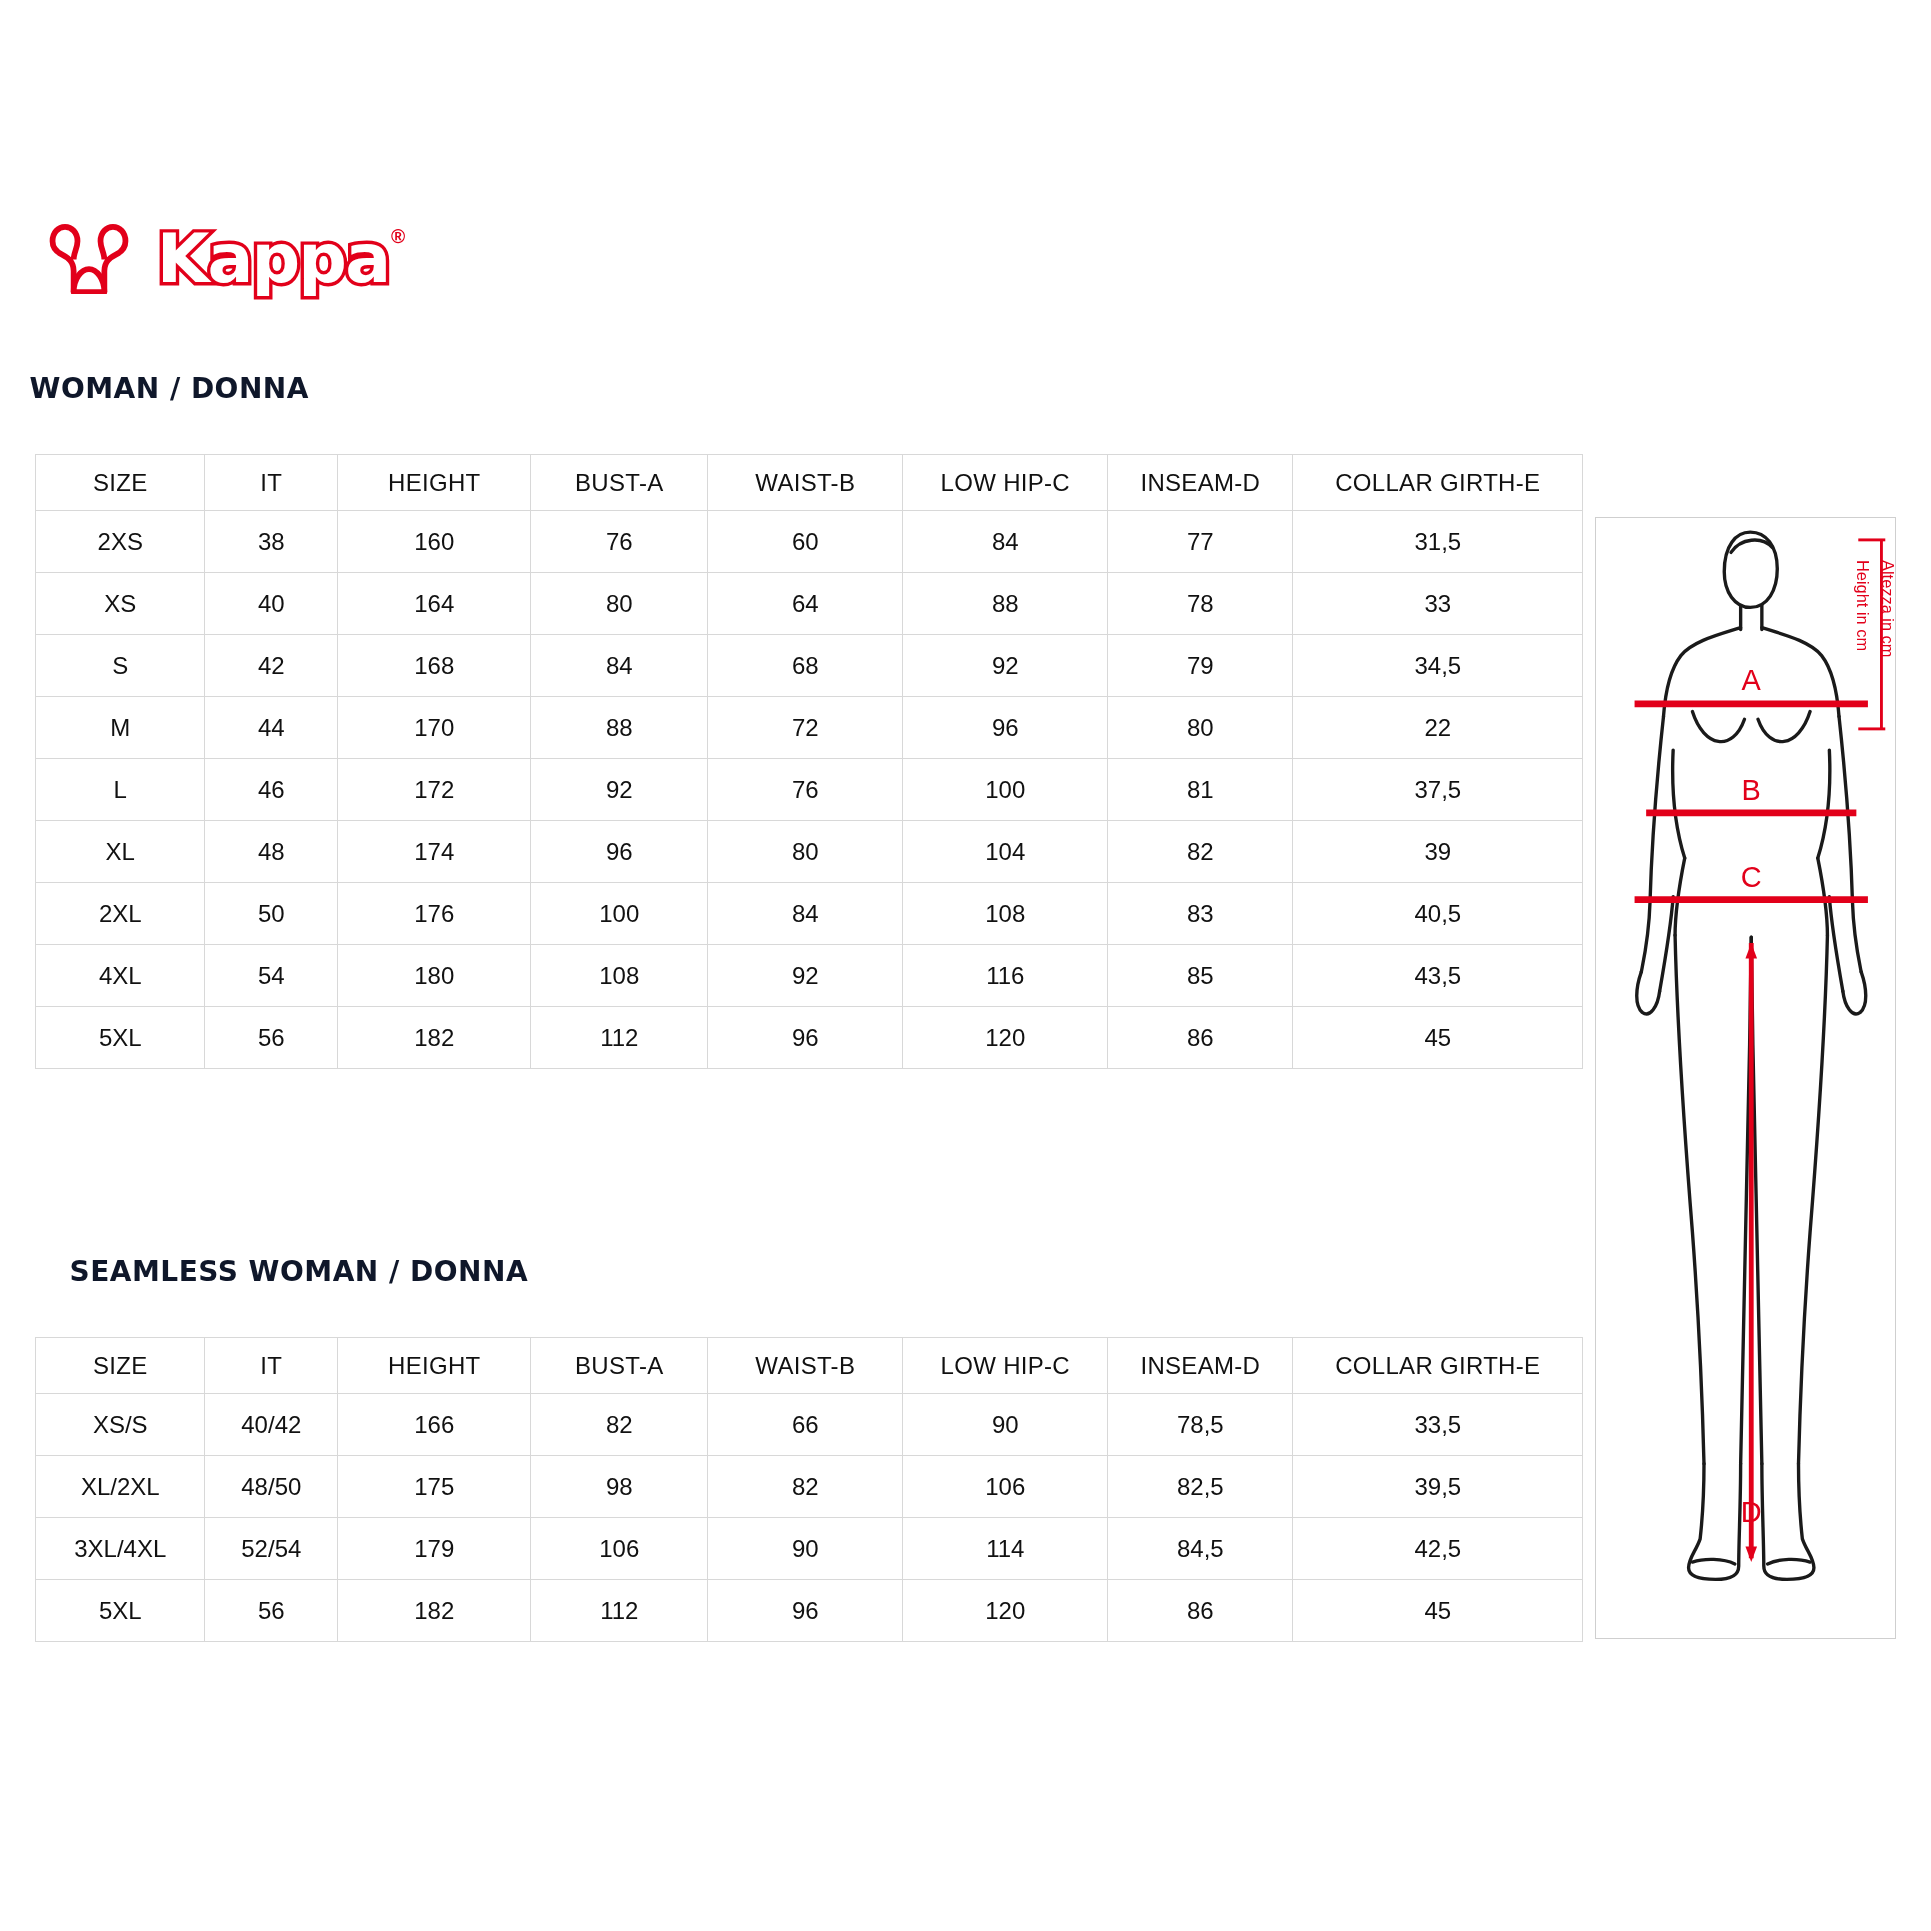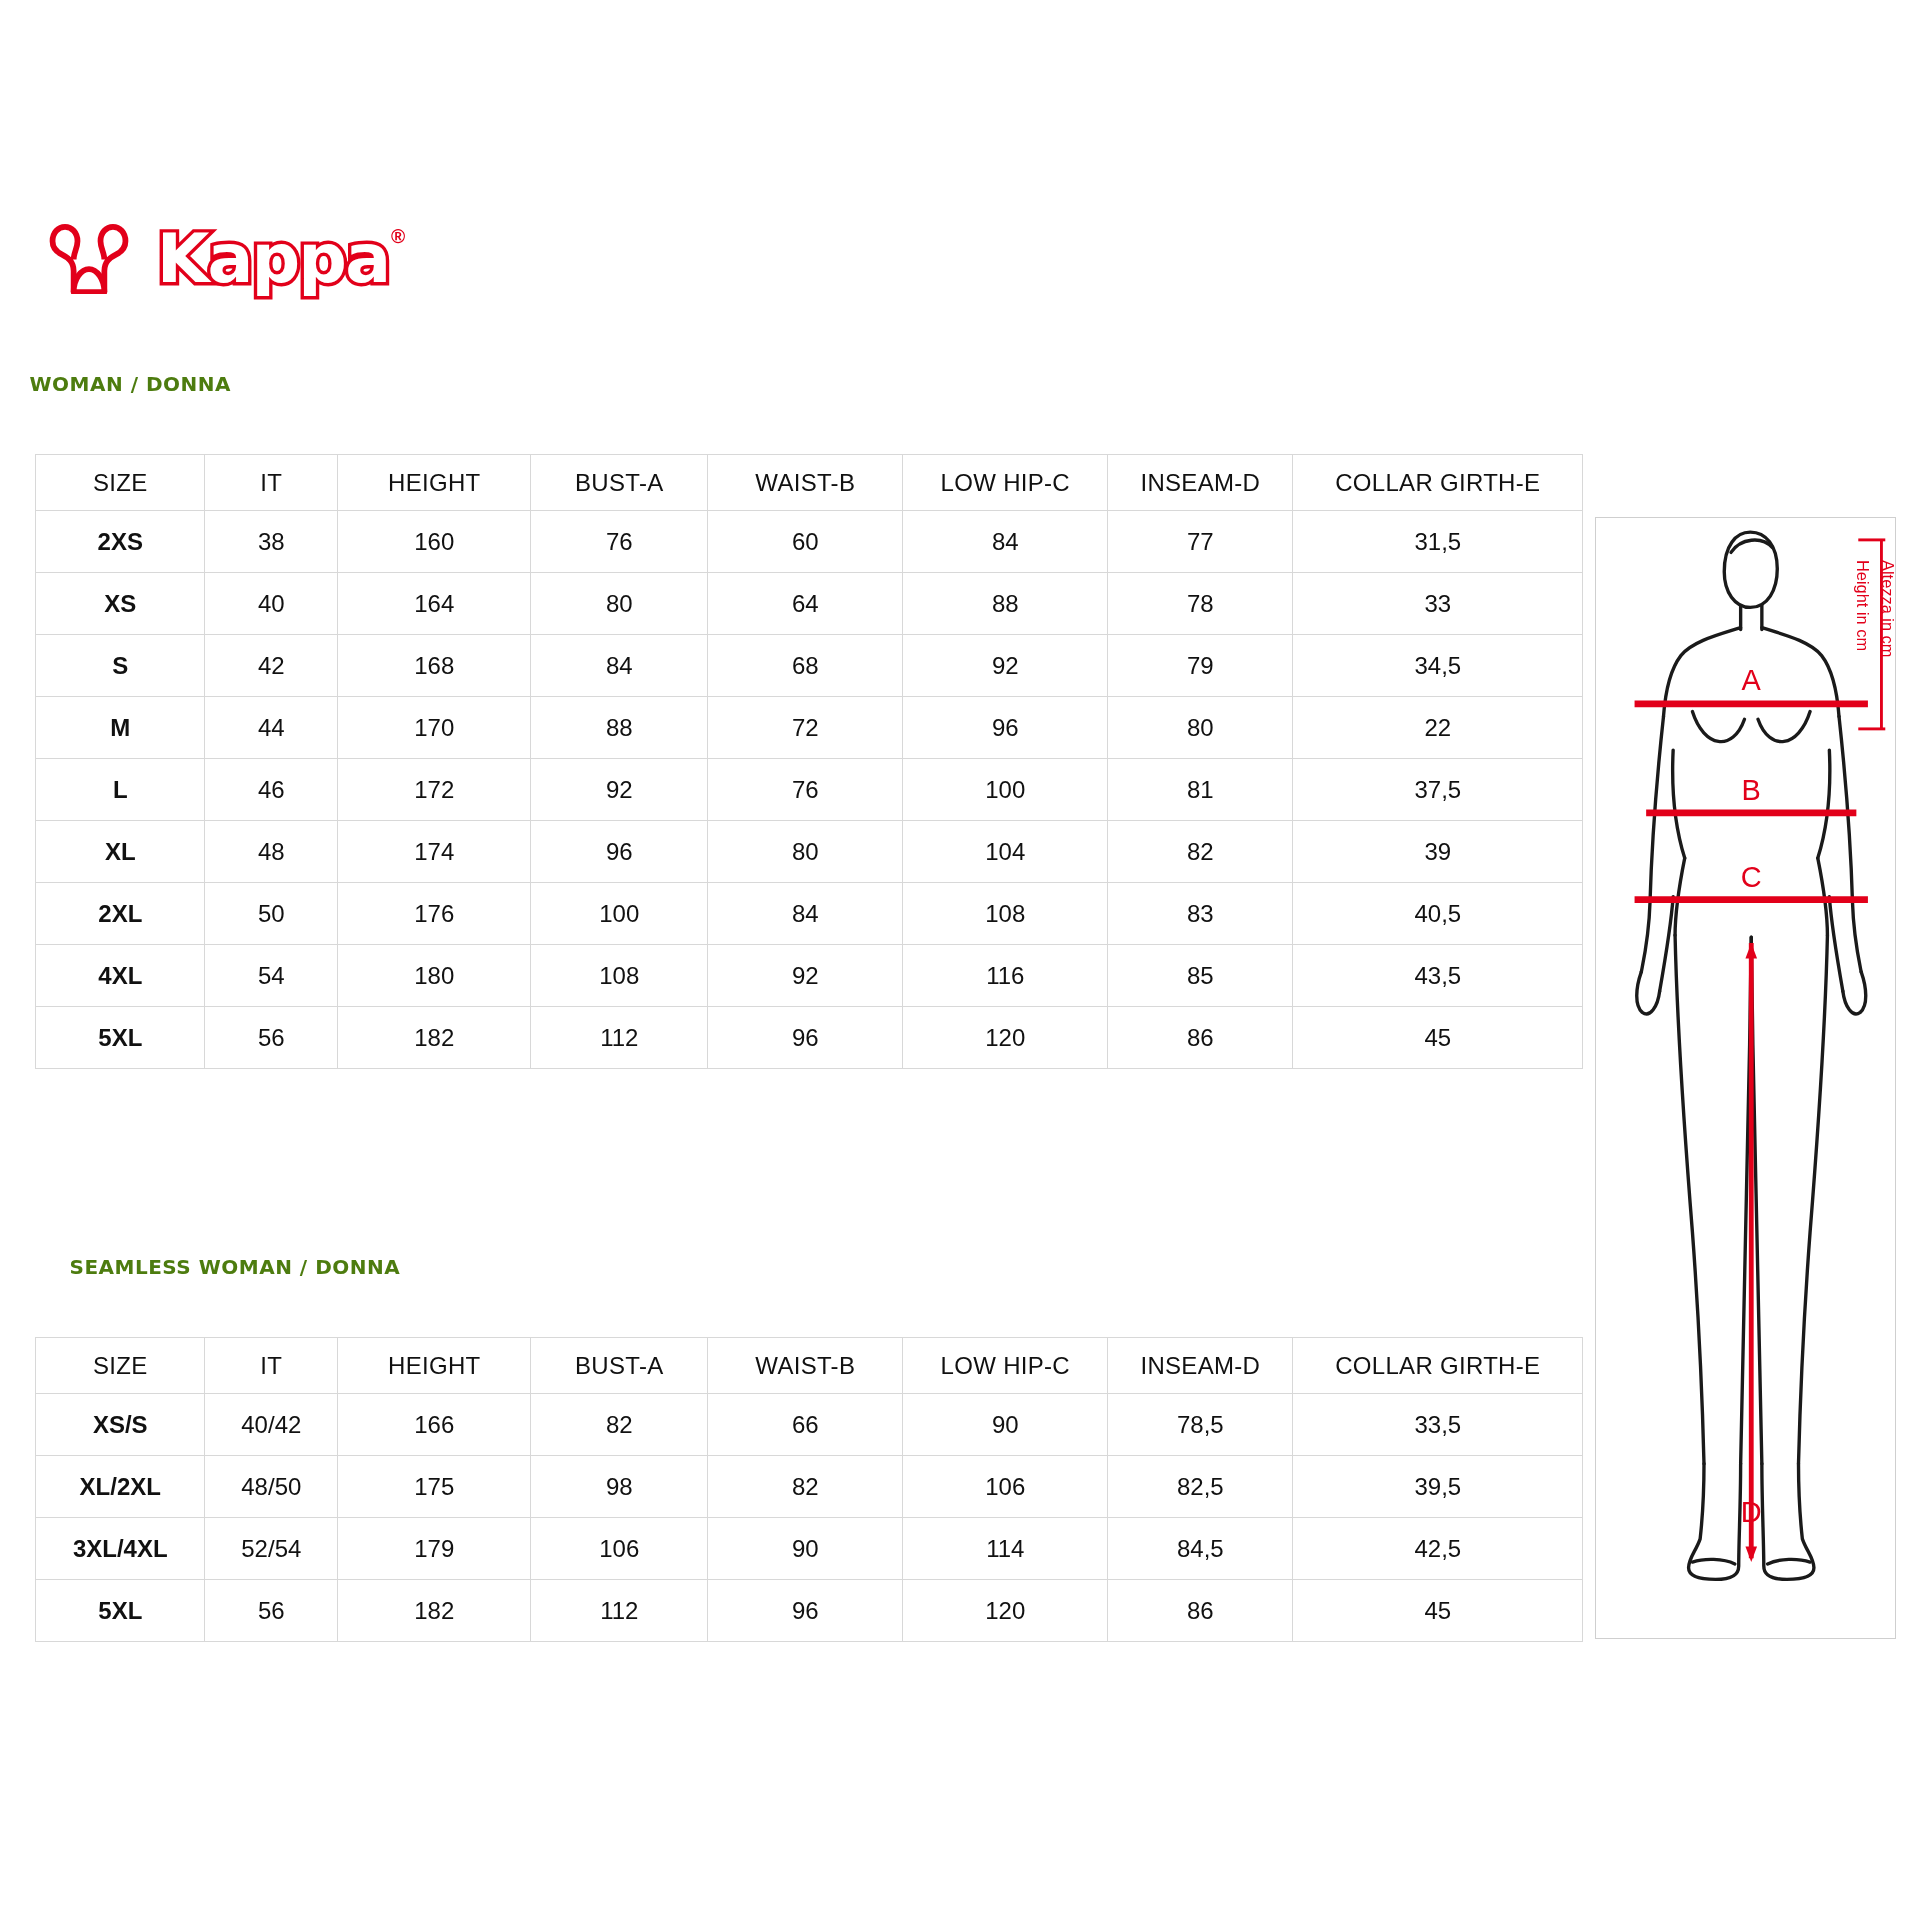--- a/index.html
+++ b/index.html
@@ -55,23 +55,23 @@
     margin-top: 5.8px;
     margin-left: 1.9px;
     font-weight: bold;
   }
 
   
   .section-title {
     position: absolute;
     font-family: "DejaVu Sans", sans-serif;
     font-weight: bold;
-    font-size: 20px;
+    font-size: 28px;
     letter-spacing: 0.5px;
-    color: #4d7c0f;
+    color: #0f172a;
   }
   #title-1 { left: 13.5px; top: 372px; }
   #title-2 { left: 13.5px; top: 1255px; margin-left: 40px; }
 
   
   table.size-table {
     position: absolute;
     border-collapse: collapse;
     table-layout: fixed;
   }
@@ -86,21 +86,21 @@
     font-weight: normal;
     font-size: 24px;
     height: 53px;
     letter-spacing: 0.3px;
   }
   table.size-table td {
     font-size: 24px;
     height: 59px;
   }
   table.size-table td.size-cell {
-    font-weight: bold;
+    font-weight: normal;
     text-align: center;
   }
 
   #table-1 { left: 19.3px; top: 454px; width: 1511px; }
   #table-2 { left: 19.3px; top: 1337px; width: 1511px; }
 
   .col-size   { width: 169px; }
   .col-it     { width: 133px; }
   .col-height { width: 193px; }
   .col-bust   { width: 177px; }

